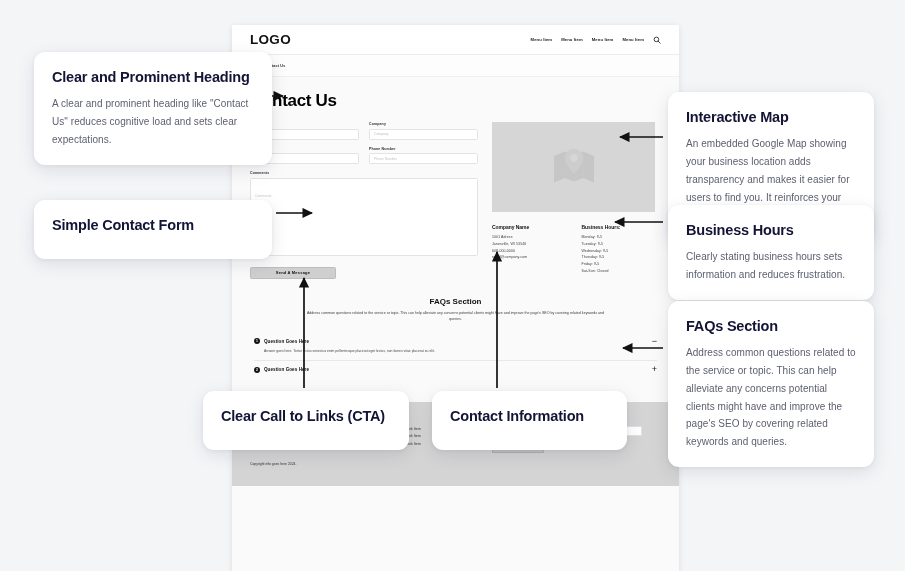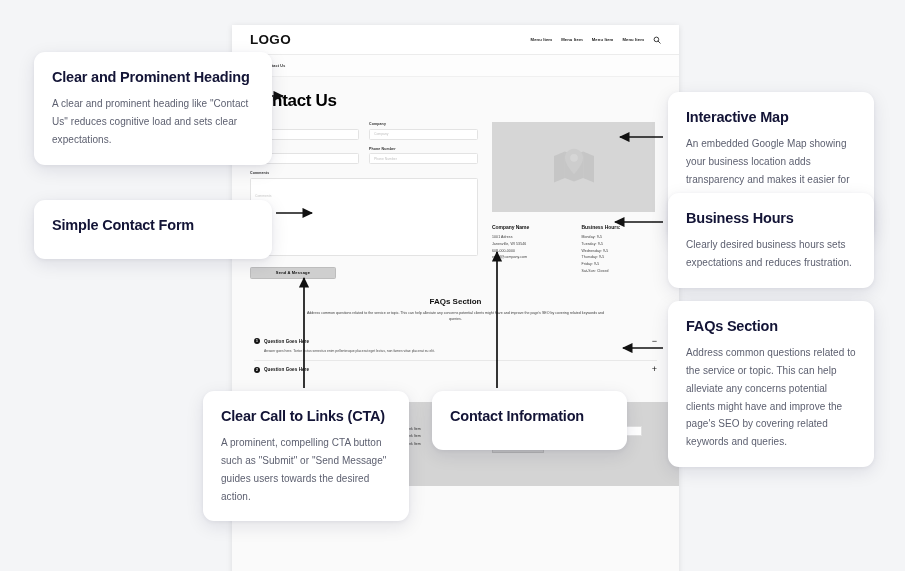--- a/index.html
+++ b/index.html
@@ -168,21 +168,21 @@
     letter-spacing: -.2px; line-height: 1.25; margin-bottom: 9px;
   }
   .card p {
     font-size: 10px; color: #5d6070; line-height: 1.78;
     letter-spacing: .05px;
   }
 
   #card-heading   { left: 34px;  top: 52px;  width: 238px; }
   #card-form      { left: 34px;  top: 167px; width: 238px; margin-top: 33px; }
   #card-map       { left: 668px; top: 92px;  width: 206px; }
-  #card-hours     { left: 668px; top: 193px; width: 206px; }
+  #card-hours     { left: 668px; top: 205px; width: 206px; }
   #card-faqs      { left: 668px; top: 301px; width: 206px; }
   #card-cta       { left: 203px; top: 391px; width: 206px; }
   #card-contact   { left: 432px; top: 391px; width: 195px; }
 
   
   .arrow-svg { position: absolute; overflow: visible; }
 </style>
 </head>
 <body>
 
@@ -377,28 +377,27 @@
   <h3>Simple Contact Form</h3>
 </div>
 
 <div class="card" id="card-map">
   <h3>Interactive Map</h3>
   <p>An embedded Google Map showing your business location adds transparency and makes it easier for users to find you. It reinforces your business's real-world presence.</p>
 </div>
 
 <div class="card" id="card-hours">
   <h3>Business Hours</h3>
-  <p>Clearly desired business hours sets expectations and reduces frustration.</p>
+  <p>Clearly stating business hours sets information and reduces frustration.</p>
 </div>
 
 <div class="card" id="card-faqs">
   <h3>FAQs Section</h3>
   <p>Address common questions related to the service or topic. This can help alleviate any concerns potential clients might have and improve the page's SEO by covering related keywords and queries.</p>
 </div>
 
 <div class="card" id="card-cta">
   <h3>Clear Call to Links (CTA)</h3>
-  <p>A prominent, compelling CTA button such as "Submit" or "Send Message" guides users towards the desired action.</p>
 </div>
 
 <div class="card" id="card-contact">
   <h3>Contact Information</h3>
 </div>
 
 </body></html>

